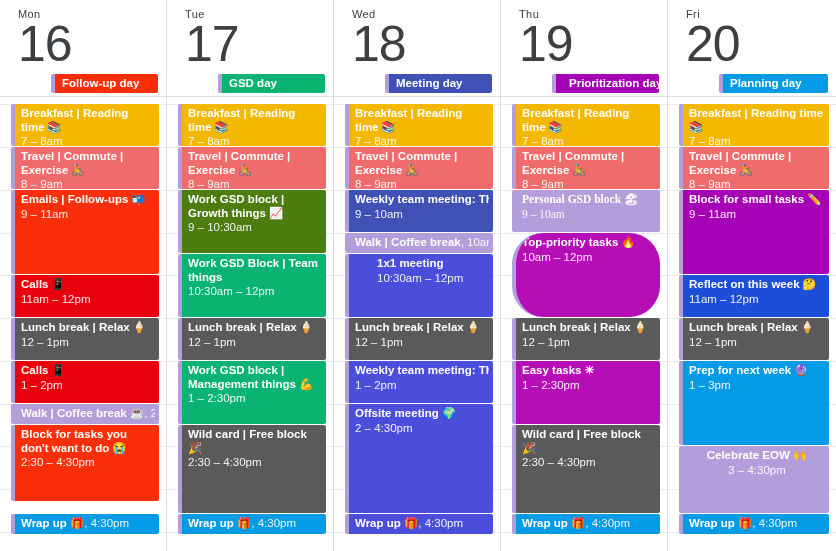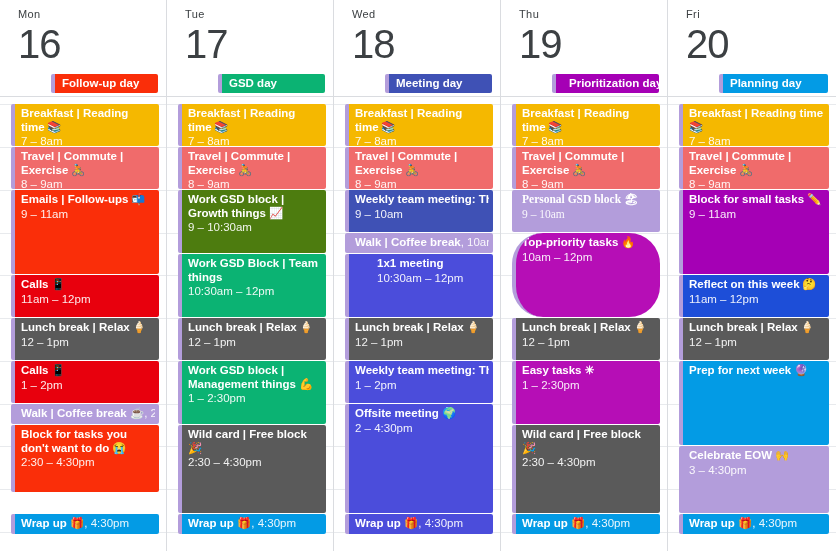--- a/index.html
+++ b/index.html
@@ -39,21 +39,21 @@
     background: #ffffff;
     z-index: 4;
   }
   .dow {
     font-size: 11px;
     color: #3c4043;
     letter-spacing: .4px;
     line-height: 13px;
   }
   .dnum {
-    font-size: 40px;
+    font-size: 50px;
     color: #3c4043;
     line-height: 47px;
     font-weight: 400;
     letter-spacing: -1px;
   }
 
   
   .allday-row {
     position: absolute;
     left: 0; right: 0;
@@ -174,21 +174,21 @@
         <div class="ttl">Lunch break | Relax 🍦</div>
         <div class="tm">12 – 1pm</div>
       </div>
       <div class="ev" style="top: 361px; height: 42px; background: rgb(232, 0, 13);">
         <div class="ttl">Calls 📱</div>
         <div class="tm">1 – 2pm</div>
       </div>
       <div class="ev oneline" style="top: 404px; height: 20px; background: rgb(179, 157, 219);">
         <div class="ttl">Walk | Coffee break ☕<span class="tm-inline">, 2pm</span></div>
       </div>
-      <div class="ev" style="top: 425px; height: 67px; background: rgb(250, 46, 9);">
+      <div class="ev" style="top: 425px; height: 76px; background: rgb(250, 46, 9);">
         <div class="ttl">Block for tasks you don't want to do 😭</div>
         <div class="tm">2:30 – 4:30pm</div>
       </div>
       <div class="ev oneline" style="top: 514px; height: 20px; background: rgb(3, 155, 229);">
         <div class="ttl">Wrap up 🎁<span class="tm-inline">, 4:30pm</span></div>
       </div>
     </div>
     <div class="col c1">
       <div class="day-head">
         <div class="dow">Tue</div>
@@ -335,22 +335,23 @@
       <div class="ev" style="top: 275px; height: 42px; background: #1d4ed8;">
         <div class="ttl">Reflect on this week 🤔</div>
         <div class="tm">11am – 12pm</div>
       </div>
       <div class="ev" style="top: 318px; height: 42px; background: rgb(90, 90, 90);">
         <div class="ttl">Lunch break | Relax 🍦</div>
         <div class="tm">12 – 1pm</div>
       </div>
       <div class="ev" style="top: 361px; height: 84px; background: rgb(3, 155, 229);">
         <div class="ttl">Prep for next week 🔮</div>
-      </div>
-      <div class="ev" style="top: 446px; height: 67px; background: rgb(179, 157, 219);">
+        <div class="tm">1 – 3pm</div>
+      </div>
+      <div class="ev" style="top: 446px; height: 67px; background: rgb(179, 157, 219); text-align: center;">
         <div class="ttl">Celebrate EOW 🙌</div>
         <div class="tm">3 – 4:30pm</div>
       </div>
       <div class="ev oneline" style="top: 514px; height: 20px; background: rgb(3, 155, 229);">
         <div class="ttl">Wrap up 🎁<span class="tm-inline">, 4:30pm</span></div>
       </div>
     </div>
   </div>
 
 </body></html>

